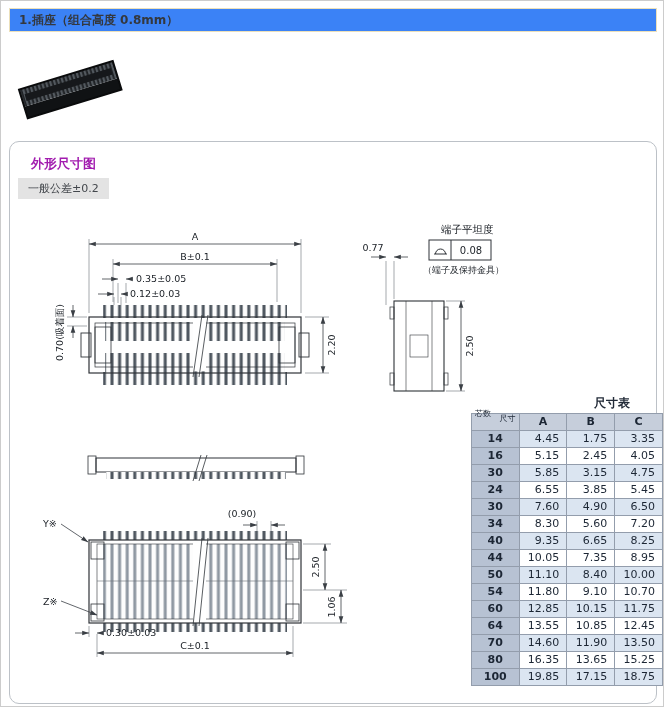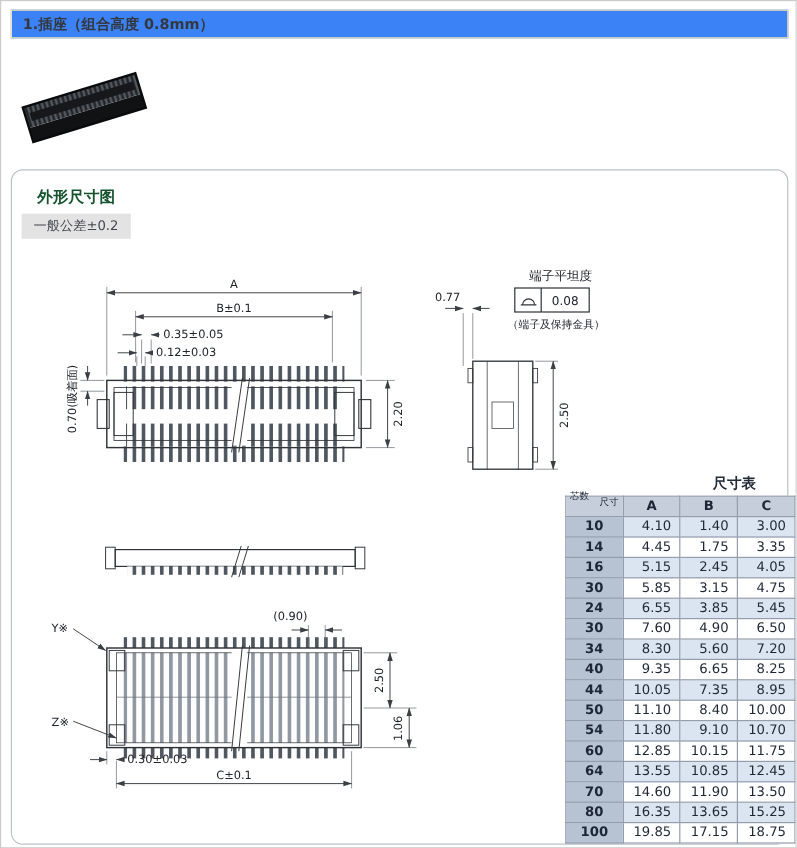--- a/index.html
+++ b/index.html
@@ -7,21 +7,21 @@
   body { font-family:"DejaVu Sans","Liberation Sans",sans-serif; background:#fff; position:relative; overflow:hidden; }
   .page { position:absolute; inset:0; border:1px solid #cccccc; background:#fff; overflow:hidden; }
 
   .header-bar { position:absolute; left:8px; top:7px; width:648px; height:24px;
     background:#3b82f6; border:1px solid #ece0ba; display:flex; align-items:center;
     padding:0 9px; font-size:12px; font-weight:bold; color:#34383e; }
 
   .panel { position:absolute; left:8px; top:140px; width:648px; height:563px;
     border:1px solid #bcc1c7; border-radius:10px; background:#fff; }
 
-  .sec-title { position:absolute; left:30px; top:154px; font-size:13px; font-weight:bold; color:#14532d; }
+  .sec-title { position:absolute; left:30px; top:154px; font-size:13px; font-weight:bold; color:#a21caf; }
   .badge { position:absolute; left:17px; top:177px; background:#e3e3e3; color:#43474c;
     font-size:11px; padding:3px 10px; }
 
   .table-title { position:absolute; left:593px; top:394px; font-size:12px; font-weight:bold; color:#222b38; }
 
   .drawing text { font-family:"DejaVu Sans","Liberation Sans",sans-serif; font-size:9.5px; fill:#20252b; }
   .drawing .ol { stroke:#2f3338; fill:none; }
   .drawing .el { stroke:#6a6f76; stroke-width:0.6; }
   .drawing .dl { stroke:#3a3f45; stroke-width:0.8; }
 
@@ -242,26 +242,20 @@
           <span class="ctop">尺寸</span>
           <span class="cbot">芯数</span>
         </th>
         <th>A</th>
         <th>B</th>
         <th>C</th>
       </tr>
     </thead>
     <tbody>
         <tr>
-          <td class="pins">10</td>
-          <td class="val">4.10</td>
-          <td class="val">1.40</td>
-          <td class="val">3.00</td>
-        </tr>
-        <tr>
           <td class="pins">14</td>
           <td class="val">4.45</td>
           <td class="val">1.75</td>
           <td class="val">3.35</td>
         </tr>
         <tr>
           <td class="pins">16</td>
           <td class="val">5.15</td>
           <td class="val">2.45</td>
           <td class="val">4.05</td>

